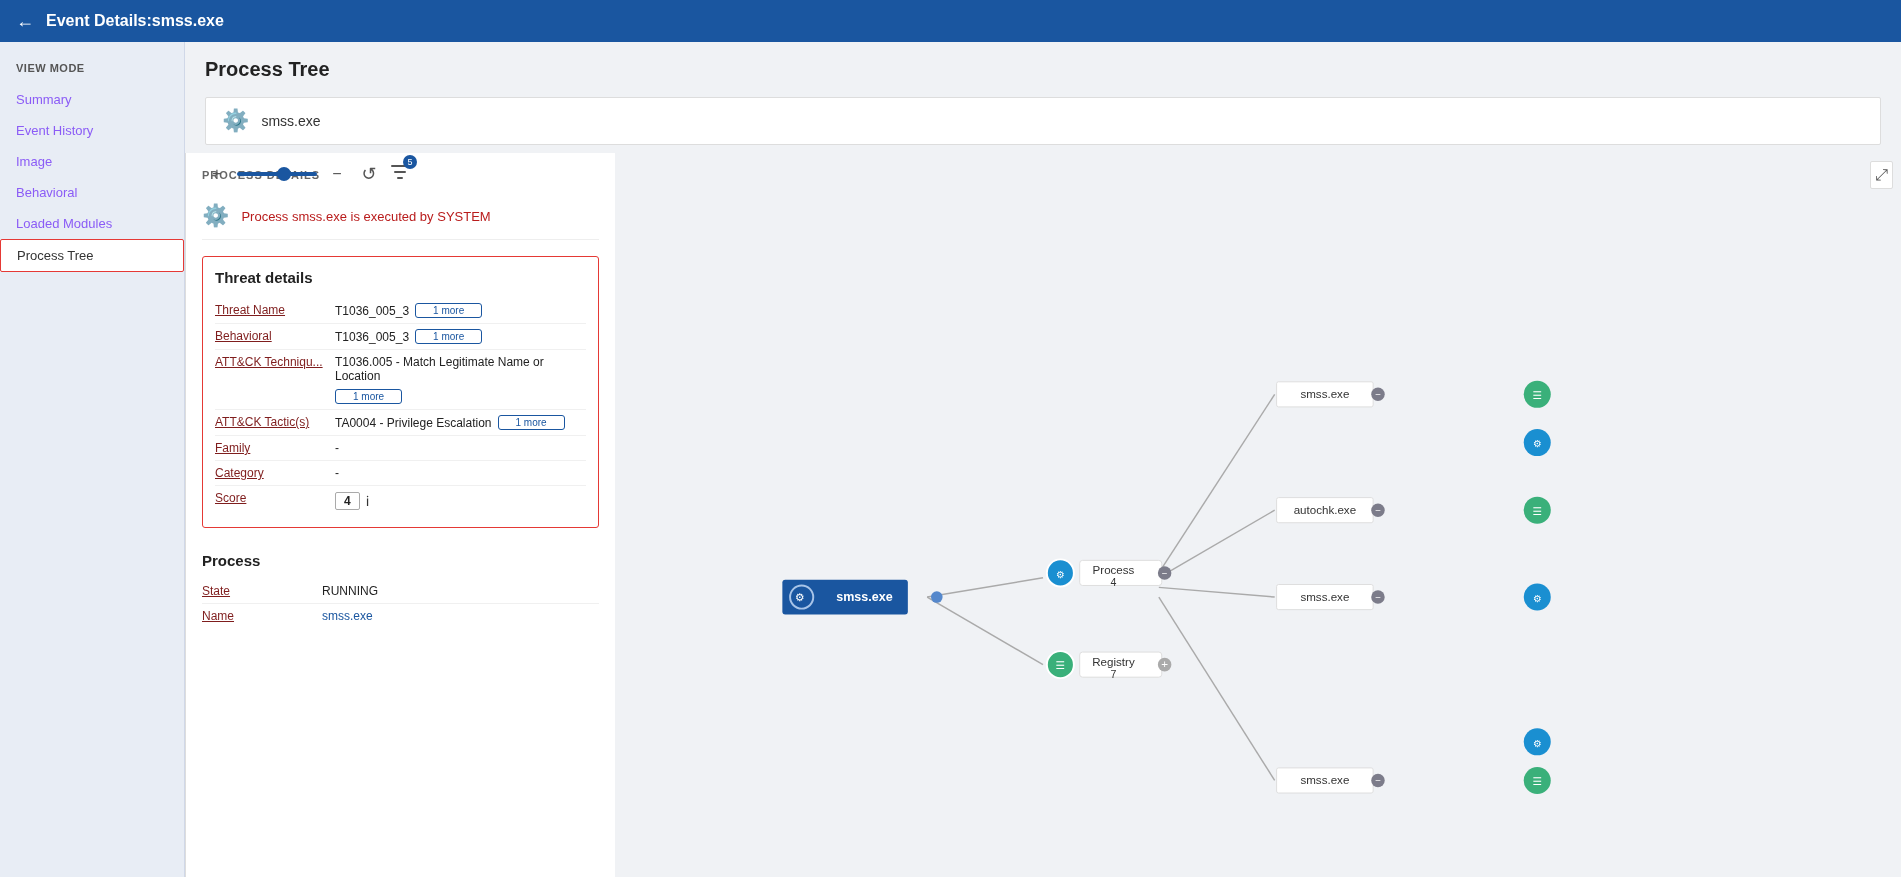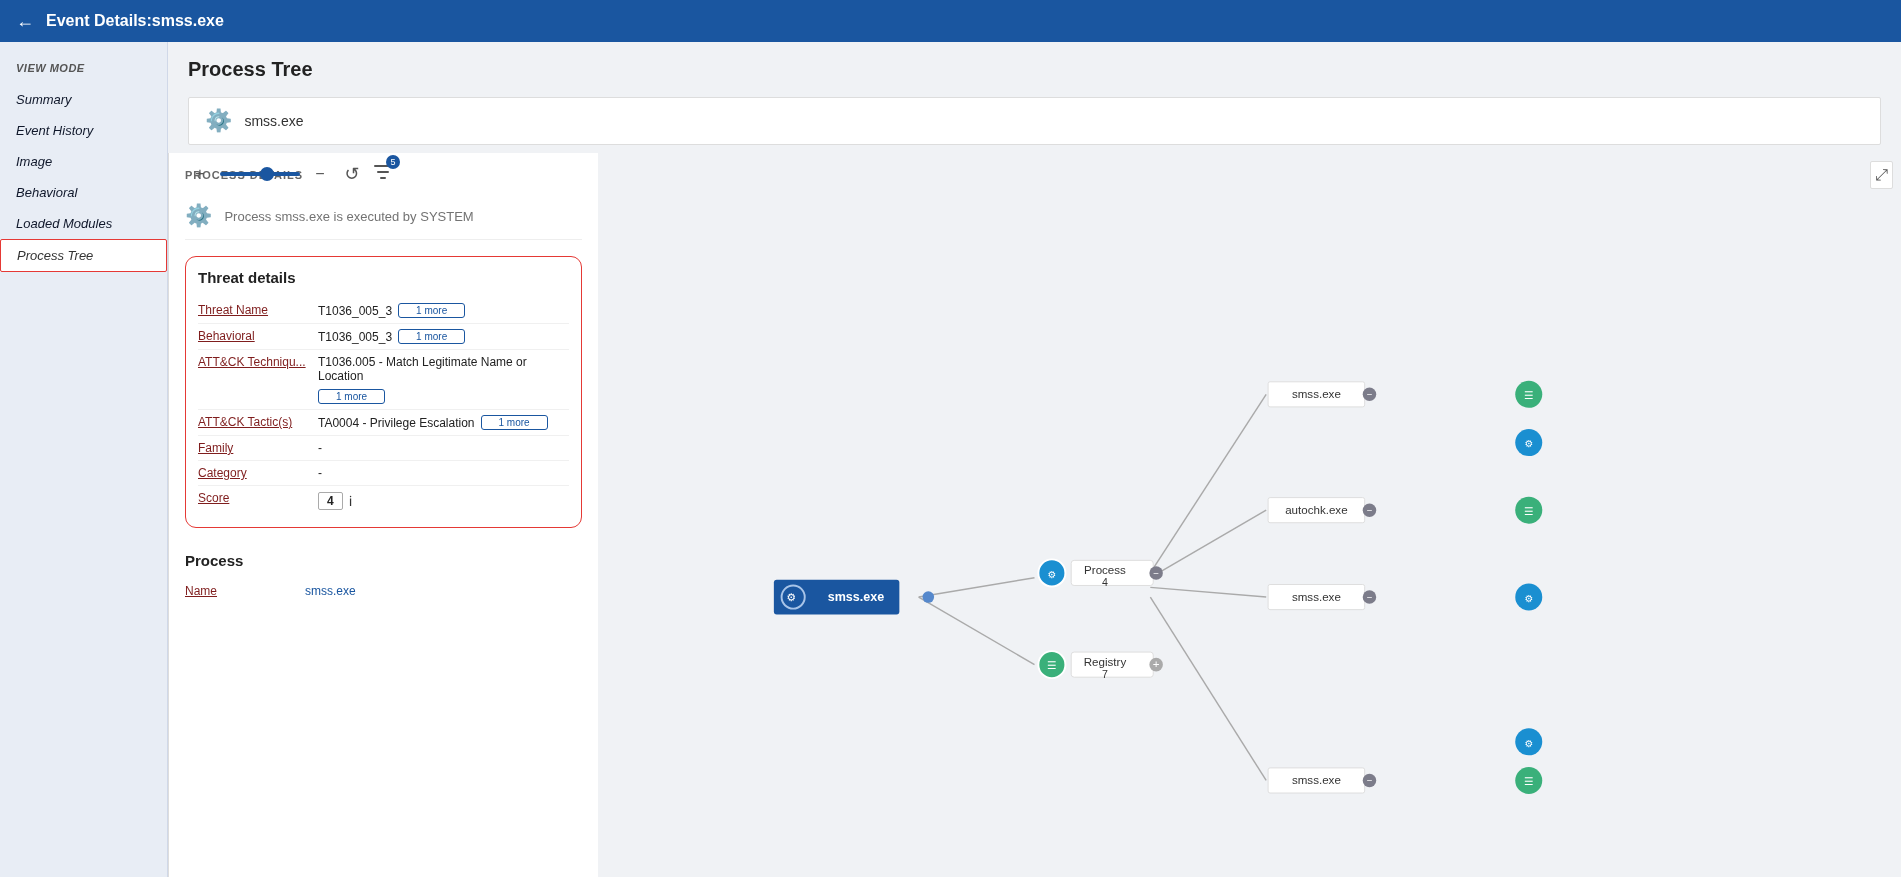--- a/index.html
+++ b/index.html
@@ -26,39 +26,38 @@
     }
 
     
     .main-layout {
       display: flex;
       height: calc(877px - 42px);
     }
 
     
     .sidebar {
-      width: 168px;
+      width: 185px;
       background: #e8edf5;
       border-right: 1px solid #d0d8e8;
       flex-shrink: 0;
       padding-top: 12px;
-      font-style: italic;
     }
     .view-mode-label {
       font-size: 11px;
       font-weight: 700;
       color: #555;
       padding: 8px 16px 10px;
       letter-spacing: 0.5px;
     }
     .sidebar-item {
       padding: 8px 16px;
       cursor: pointer;
       font-size: 13px;
-      color: #0f172a;
+      color: #8b5cf6;
     }
     .sidebar-item.active {
       background: white;
       border: 1.5px solid #e53935;
       border-radius: 2px;
       color: #333;
       font-weight: 500;
     }
 
     
@@ -206,27 +205,27 @@
     .process-info-bar {
       display: flex;
       align-items: center;
       gap: 12px;
       padding: 10px 0;
       border-bottom: 1px solid #eee;
       margin-bottom: 16px;
     }
     .process-info-text {
       font-size: 13px;
-      color: #737373;
+      color: #b91c1c;
     }
 
     
     .threat-details-section {
       border: 1.5px solid #e53935;
-      border-radius: 11px;
+      border-radius: 3px;
       padding: 12px;
       margin-bottom: 16px;
     }
     .threat-details-title {
       font-size: 15px;
       font-weight: 700;
       color: #222;
       margin-bottom: 12px;
     }
     .detail-row {
@@ -476,20 +475,24 @@
             <span class="detail-value">
               <span class="score-box">4</span>
               <span class="info-icon">ℹ</span>
             </span>
           </div>
         </div>
 
         <div class="process-section">
           <div class="process-section-title">Process</div>
 
+          <div class="detail-row">
+            <span class="detail-label">State</span>
+            <span class="detail-value state-value">RUNNING</span>
+          </div>
 
           <div class="detail-row">
             <span class="detail-label">Name</span>
             <span class="detail-value">
               <a class="link-value">smss.exe</a>
             </span>
           </div>
         </div>
       </div>
 

